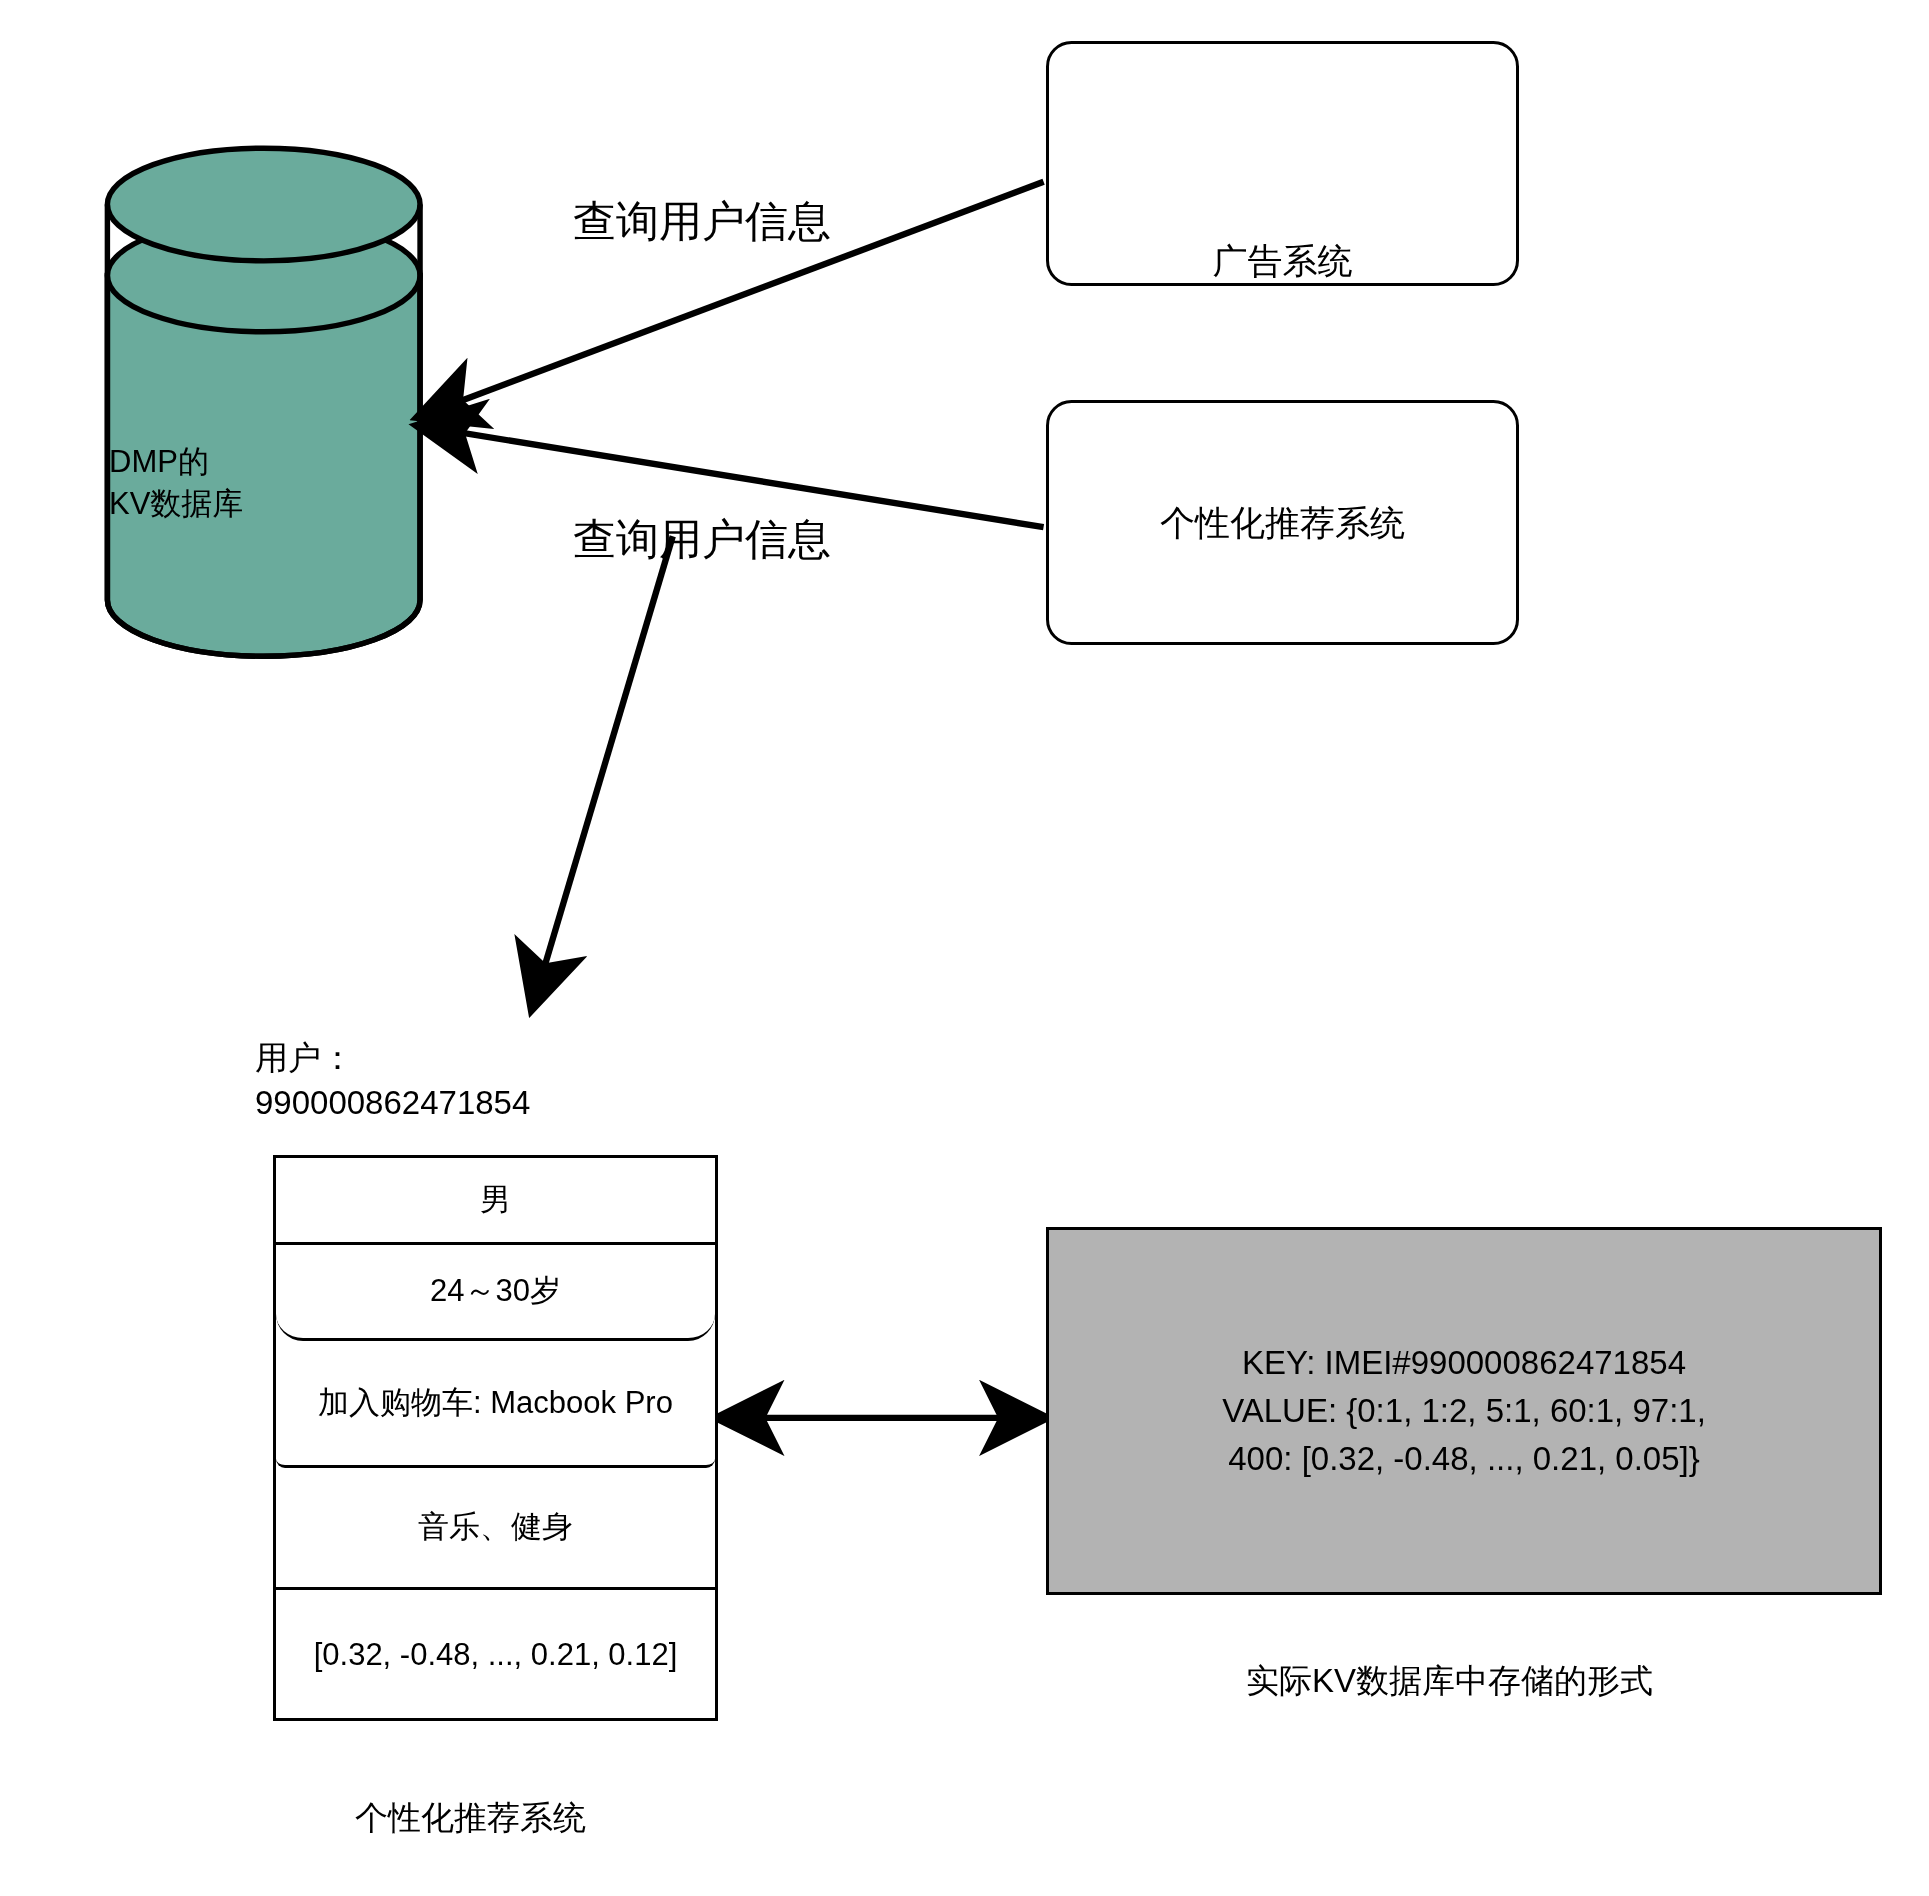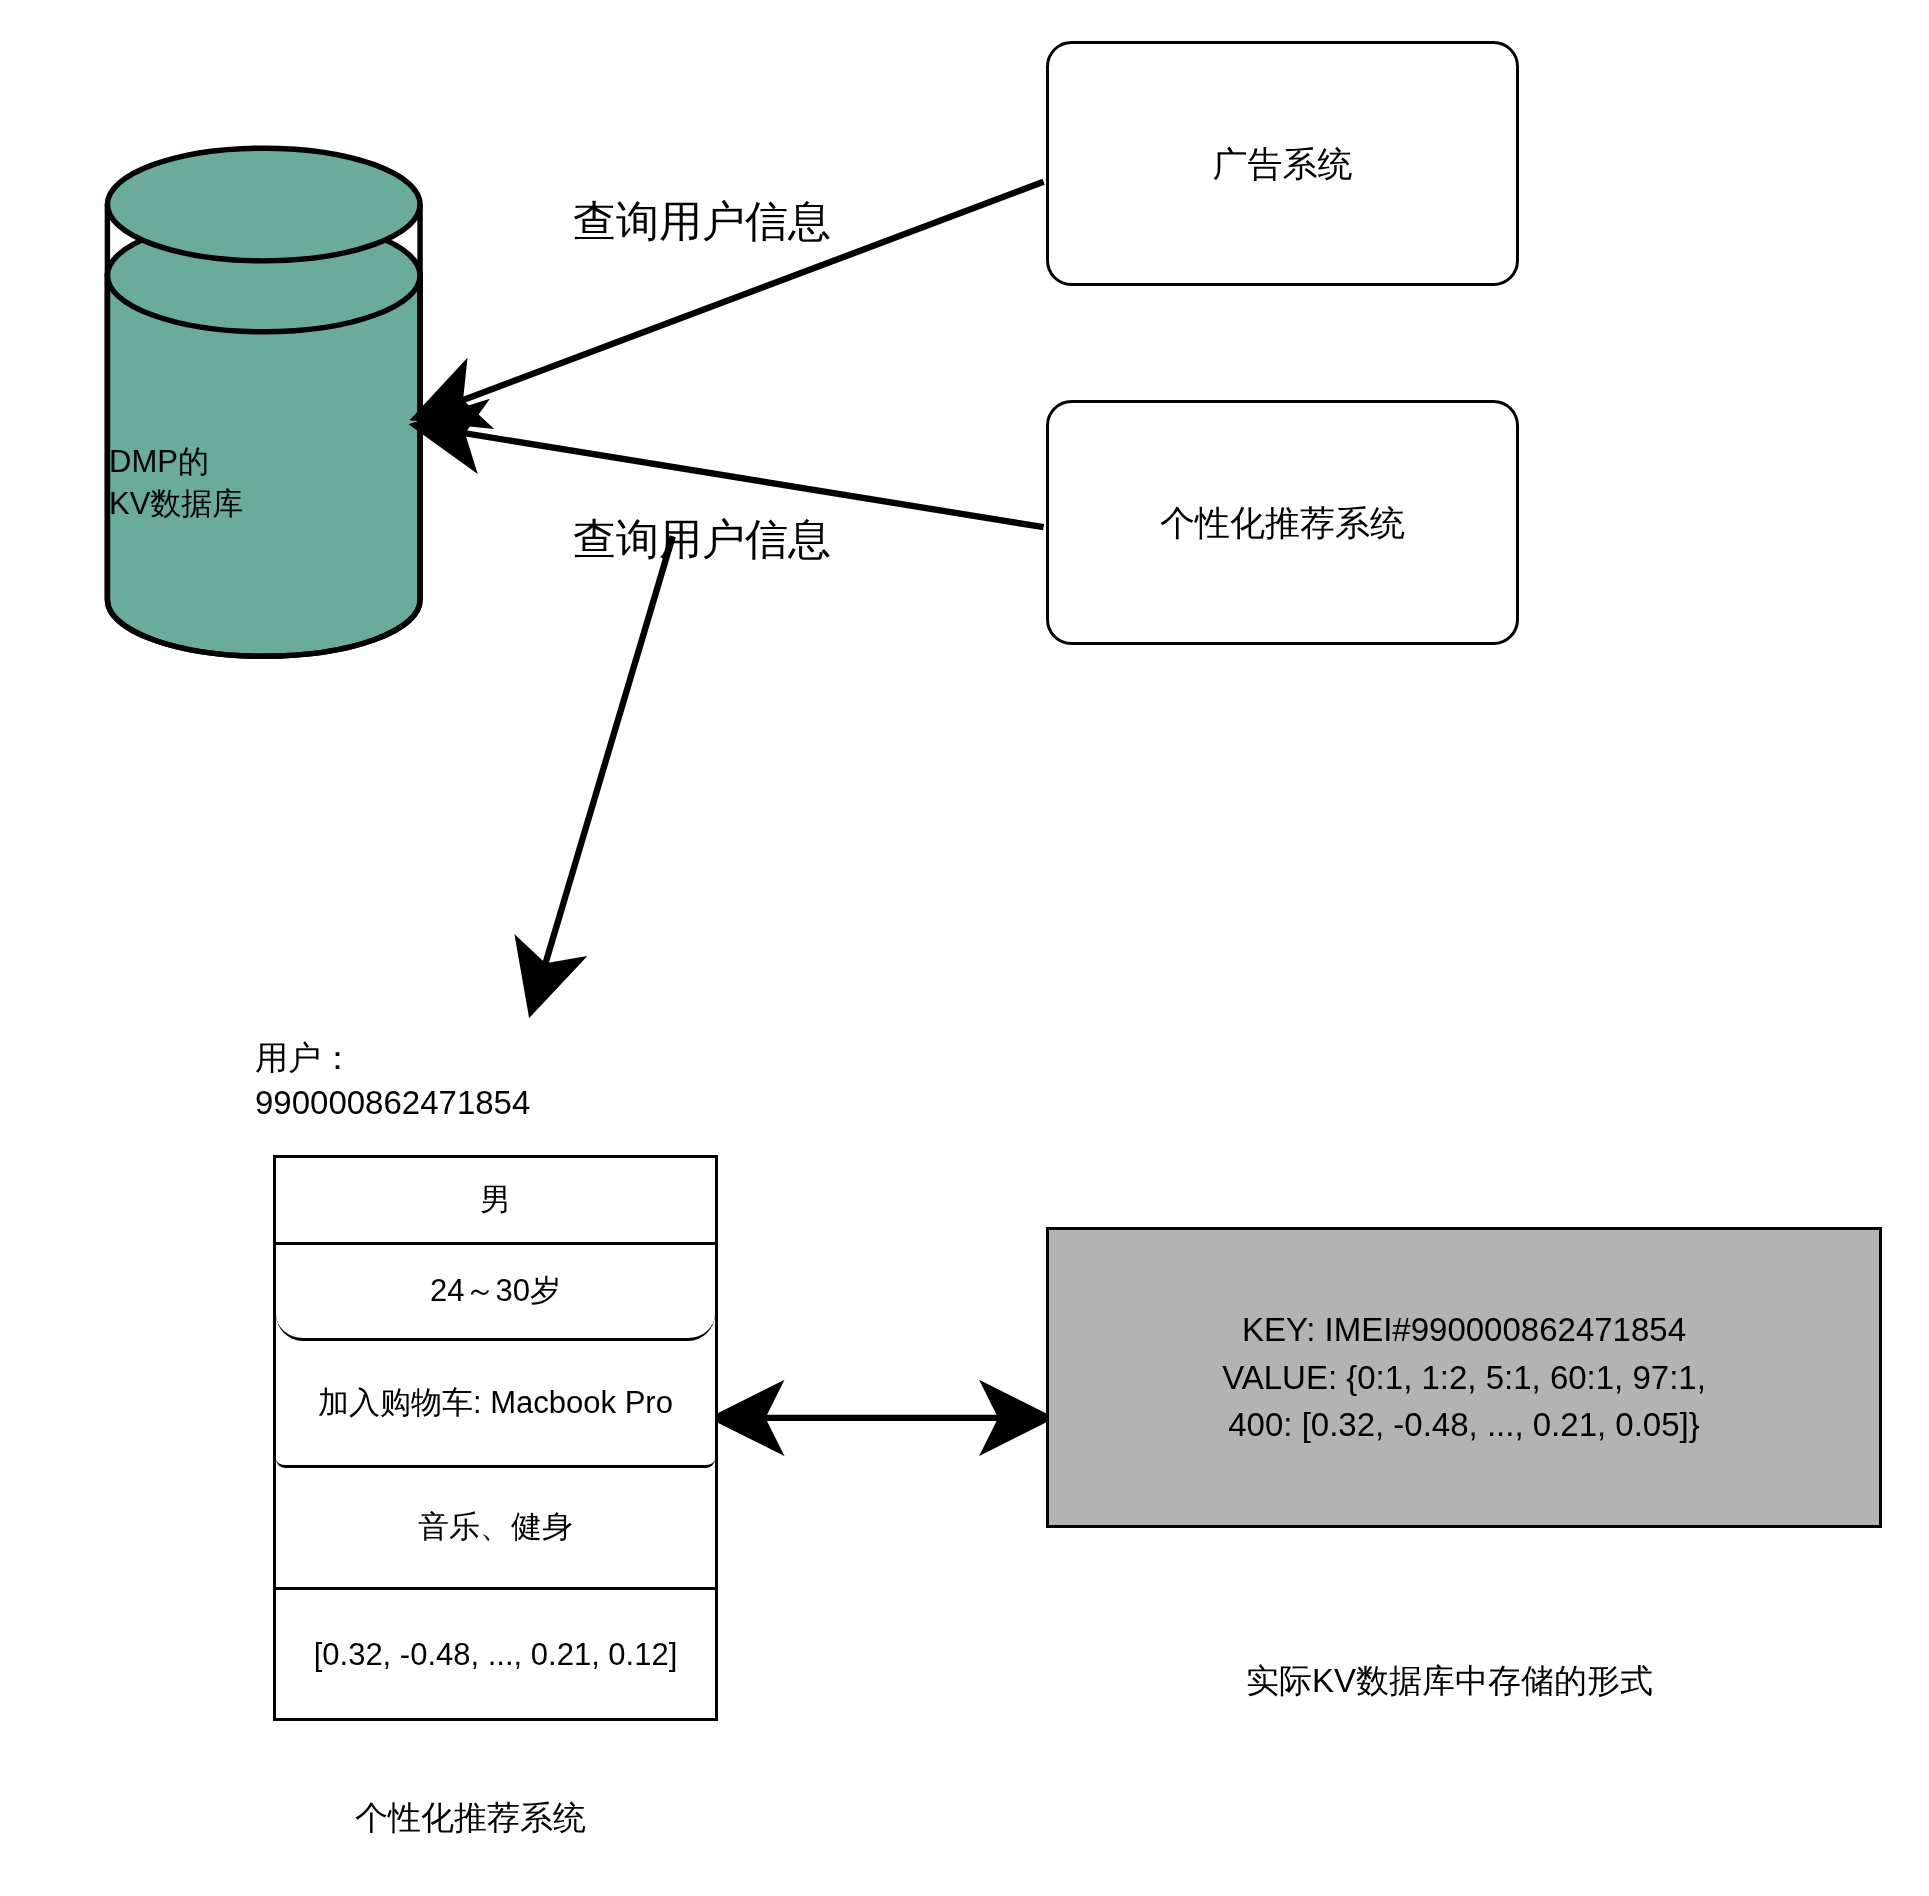--- a/index.html
+++ b/index.html
@@ -129,21 +129,21 @@
     <line x1="740" y1="590" x2="588" y2="1100" stroke="#000000" stroke-width="7" marker-end="url(#arrowhead)"></line>
 
     <line x1="800" y1="1560" x2="1140" y2="1560" stroke="#000000" stroke-width="7" marker-end="url(#arrowhead)" marker-start="url(#arrowhead-start)"></line>
   </svg>
 
   <div class="db-label" style="left:109px; top:441px;">
     <div>DMP的</div>
     <div>KV数据库</div>
   </div>
 
-  <div class="node rounded-box" style="left:1046px; top:41px; width:473px; height:245px;">
+  <div class="node rounded-box" style="left:1046px; top:41px; width:473px; height:245px;align-items:flex-end;">
     <span>广告系统</span>
   </div>
 
   <div class="node rounded-box" style="left:1046px; top:400px; width:473px; height:245px;">
     <span>个性化推荐系统</span>
   </div>
 
   <div class="edge-label" style="left:573px; top:193px;">查询用户信息</div>
 
   <div class="edge-label" style="left:573px; top:511px;">查询用户信息</div>
@@ -154,21 +154,21 @@
   </div>
 
   <div class="table-box" style="left:273px; top:1155px; width:445px; height:566px;">
     <div class="table-row" style="height:87px;">男</div>
     <div class="table-row" style="height:96px;border-radius:27px;">24～30岁</div>
     <div class="table-row" style="height:127px;border-radius:9px;">加入购物车: Macbook Pro</div>
     <div class="table-row" style="height:122px;">音乐、健身</div>
     <div class="table-row" style="height:130px;">[0.32, -0.48, ..., 0.21, 0.12]</div>
   </div>
 
-  <div class="gray-box" style="left:1046px; top:1227px; width:836px; height:301px;">
+  <div class="gray-box" style="left:1046px; top:1227px; width:836px; height:368px;">
     <div>
       <div>KEY: IMEI#990000862471854</div>
       <div>VALUE: {0:1, 1:2, 5:1, 60:1, 97:1,</div>
       <div>400: [0.32, -0.48, ..., 0.21, 0.05]}</div>
     </div>
   </div>
 
   <div class="caption" style="left:1246px; top:1659px;">实际KV数据库中存储的形式</div>
 
   <div class="caption" style="left:355px; top:1796px;">个性化推荐系统</div>

